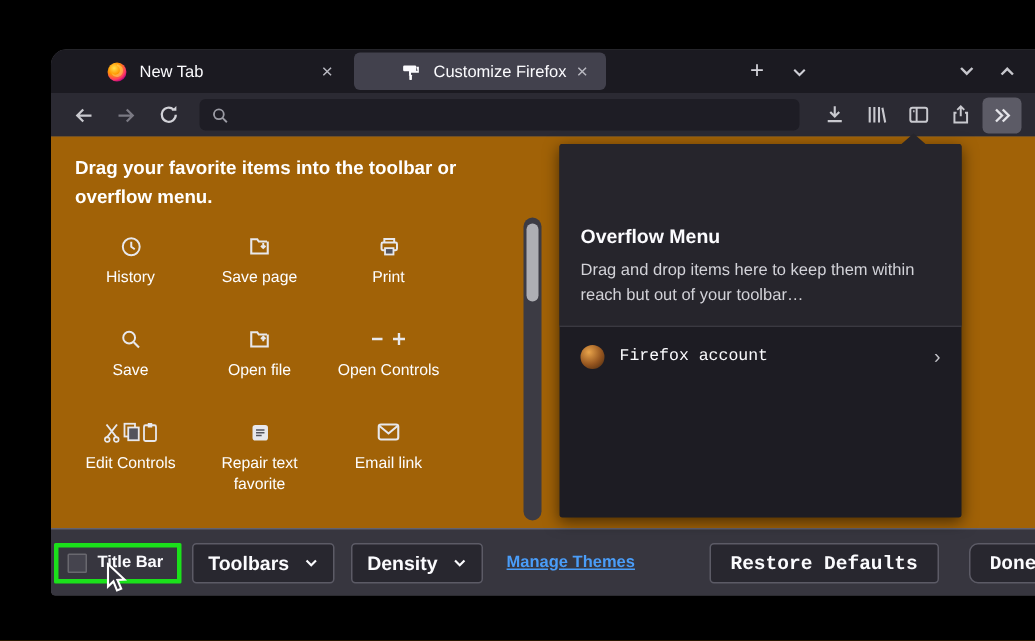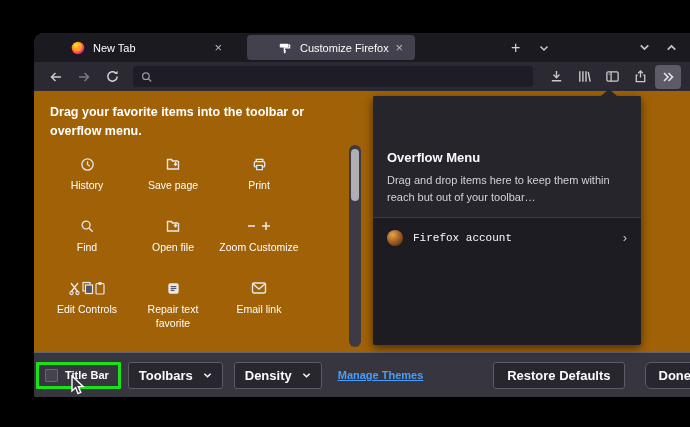--- a/index.html
+++ b/index.html
@@ -6,21 +6,21 @@
   html,body { width:690px; height:427px; background:#000; overflow:hidden;
               font-family:"Liberation Sans", sans-serif; }
   .window{ position:absolute; left:34px; top:33px; width:684px; height:364px;
            background:#54545c; border-radius:10px 10px 3px 3px; overflow:hidden;
            box-shadow:0 10px 28px rgba(0,0,0,.7); display:flex; flex-direction:column;}
   
   .tabbar{ height:29px; background:#1b1a21; display:flex; align-items:center; flex:none;
            padding:0 14px 0 28px;}
   .tab{ height:25px; display:flex; align-items:center; padding:0 9px; border-radius:4px;
         width:172px; flex:none; }
-  .tab.active{ background:#42414d; margin-left:13px; width:168px;padding-left:31px;}
+  .tab.active{ background:#42414d; margin-left:2px; width:168px;padding-left:31px;}
   .tab-label{ color:#fbfbfe; font-size:11px; margin-left:8px; flex:1; white-space:nowrap;
               overflow:hidden;}
   .tab-close{ color:#b9b9c1; font-size:13px; line-height:1; padding:1px 3px; border-radius:2px;}
   .ffx-logo{ width:14px; height:14px; flex:none;}
   .newtab-btn{ color:#d4d4da; font-size:16px; font-weight:400; margin-left:96px; line-height:1;}
   .tabs-dd{ margin-left:18px; display:flex; align-items:center;}
   .winctl{ margin-left:auto; display:flex; align-items:center; gap:14px;}
   .winctl span{ display:flex; align-items:center;}
   
   .toolbar{ height:29px; background:#2b2a33; display:flex; align-items:center; flex:none;
@@ -67,21 +67,21 @@
   .titlebar-toggle{ display:flex; align-items:center; gap:7px; padding:4px 9px 4px 6px;
                     border:3px solid #1be11b; border-radius:1px;}
   .checkbox{ width:13px; height:13px; background:#45444e; border:1px solid #69686f;
              border-radius:1px; flex:none;}
   .fbtn{ background:#28272f; border:1px solid #5c5b66; border-radius:3px; color:#fbfbfe;
          font-size:13px; font-weight:bold; padding:5px 10px; display:flex; align-items:center;
          gap:10px; white-space:nowrap;}
   .link{ color:#4a9df8; font-size:11px; font-weight:bold; text-decoration:underline;
          margin-left:9px; white-space:nowrap;}
   .spacer{ flex:1;}
-  .fbtn.action{ padding:5px 13px;}
+  .fbtn.action{ padding:5px 13px;font-family:Liberation Mono, monospace;}
   
   .cursor{ position:absolute; left:70px; top:375px; z-index:50;}
   svg{ display:block;}
 </style>
 </head>
 <body>
 
 <div class="window">
 
   <div class="tabbar">
@@ -227,38 +227,38 @@
         </span>
         <span class="cell-label">Print</span>
       </div>
       <div class="cell">
         <span class="icon">
           <svg width="15" height="15" viewBox="0 0 16 16">
               <circle cx="6.5" cy="6.5" r="4.2" fill="none" stroke="#e8e8ec" stroke-width="1.4"></circle>
               <path d="M9.8 9.8 L13.5 13.5" stroke="#e8e8ec" stroke-width="1.5"></path>
             </svg>
         </span>
-        <span class="cell-label">Find</span>
+        <span class="cell-label">Save</span>
       </div>
       <div class="cell">
         <span class="icon">
           <svg width="16" height="16" viewBox="0 0 16 16">
               <path d="M2.5 5 v8 h11 V5 M2.5 5 V3.5 h4 l1 1.5 h5.5 V5" fill="none" stroke="#e8e8ec" stroke-width="1.4"></path>
               <path d="M10.5 9.5 v-3 M9 8 L10.5 6.5 L12 8" fill="none" stroke="#e8e8ec" stroke-width="1.3"></path>
             </svg>
         </span>
         <span class="cell-label">Open file</span>
       </div>
       <div class="cell">
         <span class="icon">
           <svg width="26" height="14" viewBox="0 0 26 14" stroke="#e8e8ec" stroke-width="1.6">
               <path d="M2 7 h7 M16 7 h8 M20 3 v8"></path>
             </svg>
         </span>
-        <span class="cell-label">Zoom Customize</span>
+        <span class="cell-label">Open Controls</span>
       </div>
       <div class="cell">
         <span class="icon">
           <svg width="36" height="16" viewBox="0 0 36 16">
               <path d="M2 3 L9 12 M9 3 L2 12" stroke="#e8e8ec" stroke-width="1.3"></path>
               <circle cx="2.5" cy="13" r="1.6" fill="none" stroke="#e8e8ec" stroke-width="1.1"></circle>
               <circle cx="8.5" cy="13" r="1.6" fill="none" stroke="#e8e8ec" stroke-width="1.1"></circle>
               <rect x="14" y="2.5" width="7" height="8.5" fill="none" stroke="#e8e8ec" stroke-width="1.2"></rect>
               <rect x="16.5" y="5" width="7" height="8.5" fill="#54545c" stroke="#e8e8ec" stroke-width="1.2"></rect>
               <rect x="27" y="3.5" width="8" height="10.5" rx="1" fill="none" stroke="#e8e8ec" stroke-width="1.2"></rect>

